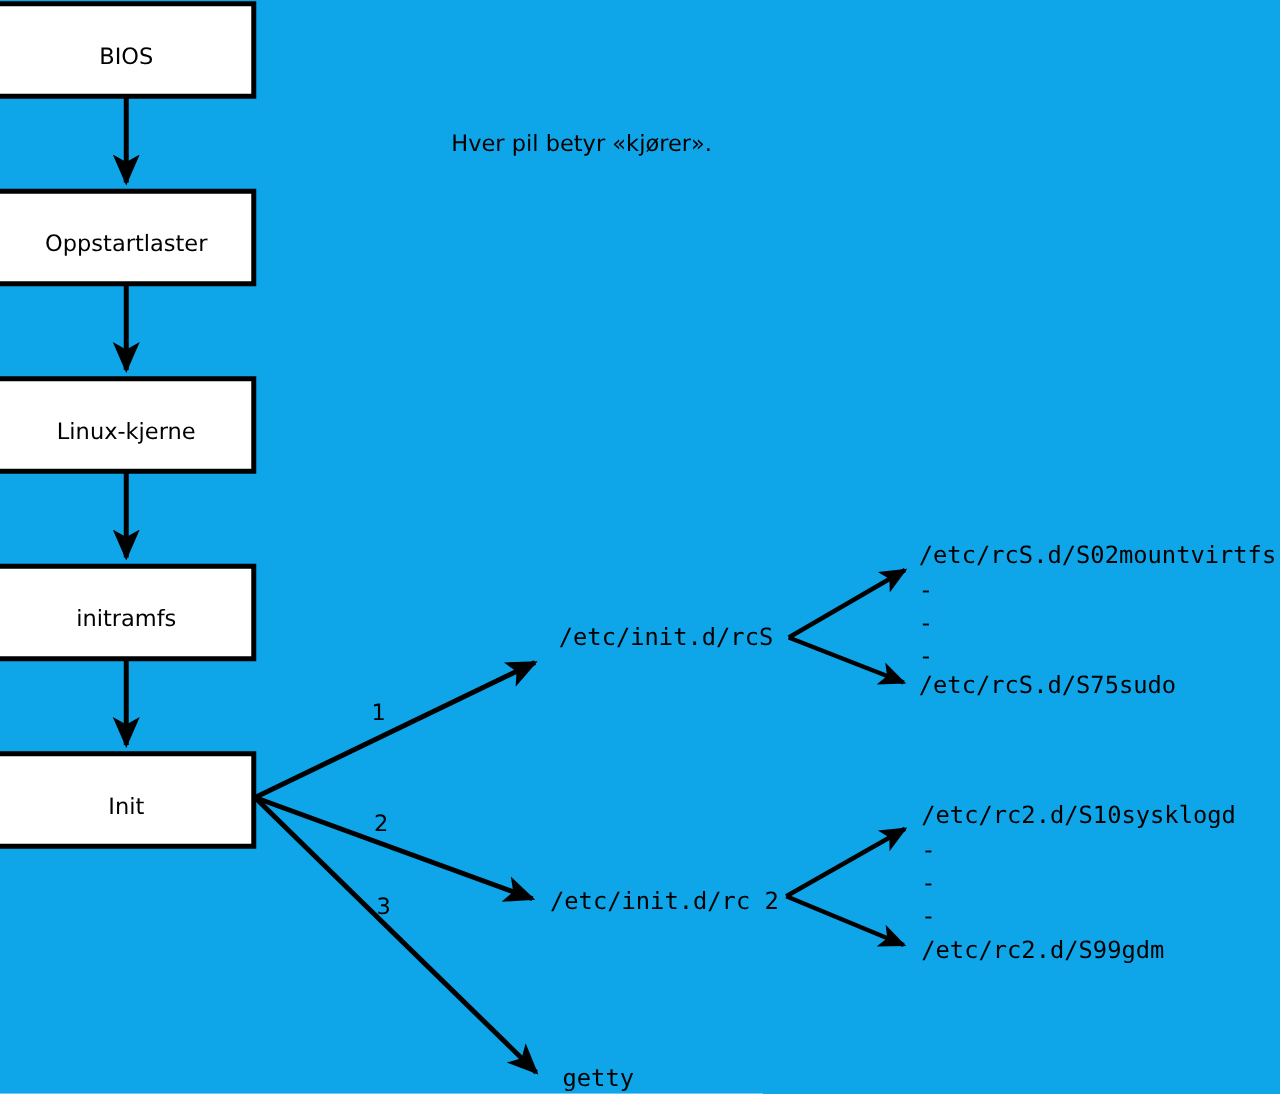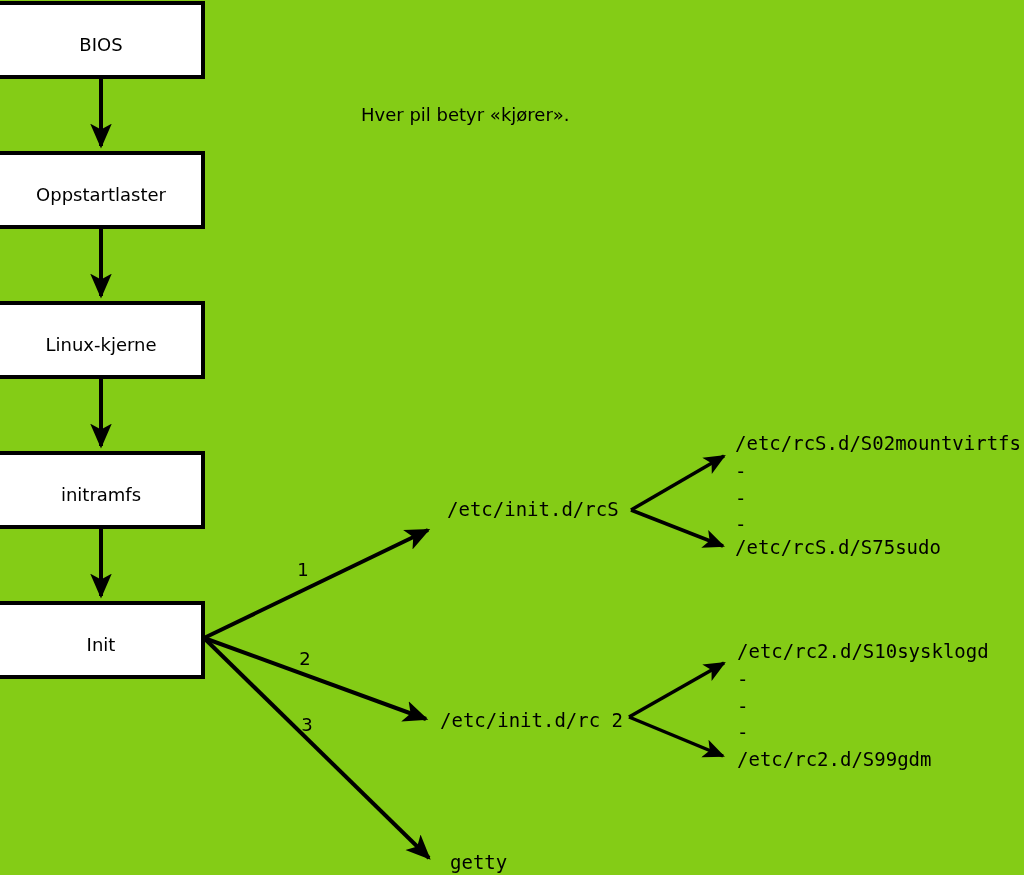--- a/index.html
+++ b/index.html
@@ -11,21 +11,21 @@
   body {
     width: 1024px;
     height: 875px;
     overflow: hidden;
     font-family: "DejaVu Sans", sans-serif;
   }
   #diagram-root {
     position: relative;
     width: 1024px;
     height: 875px;
-    background: #84cc16;
+    background: #0ea5e9;
   }
   #diagram-svg {
     position: absolute;
     left: 0;
     top: 0;
     width: 1024px;
     height: 875px;
     display: block;
   }
   .box-label {

